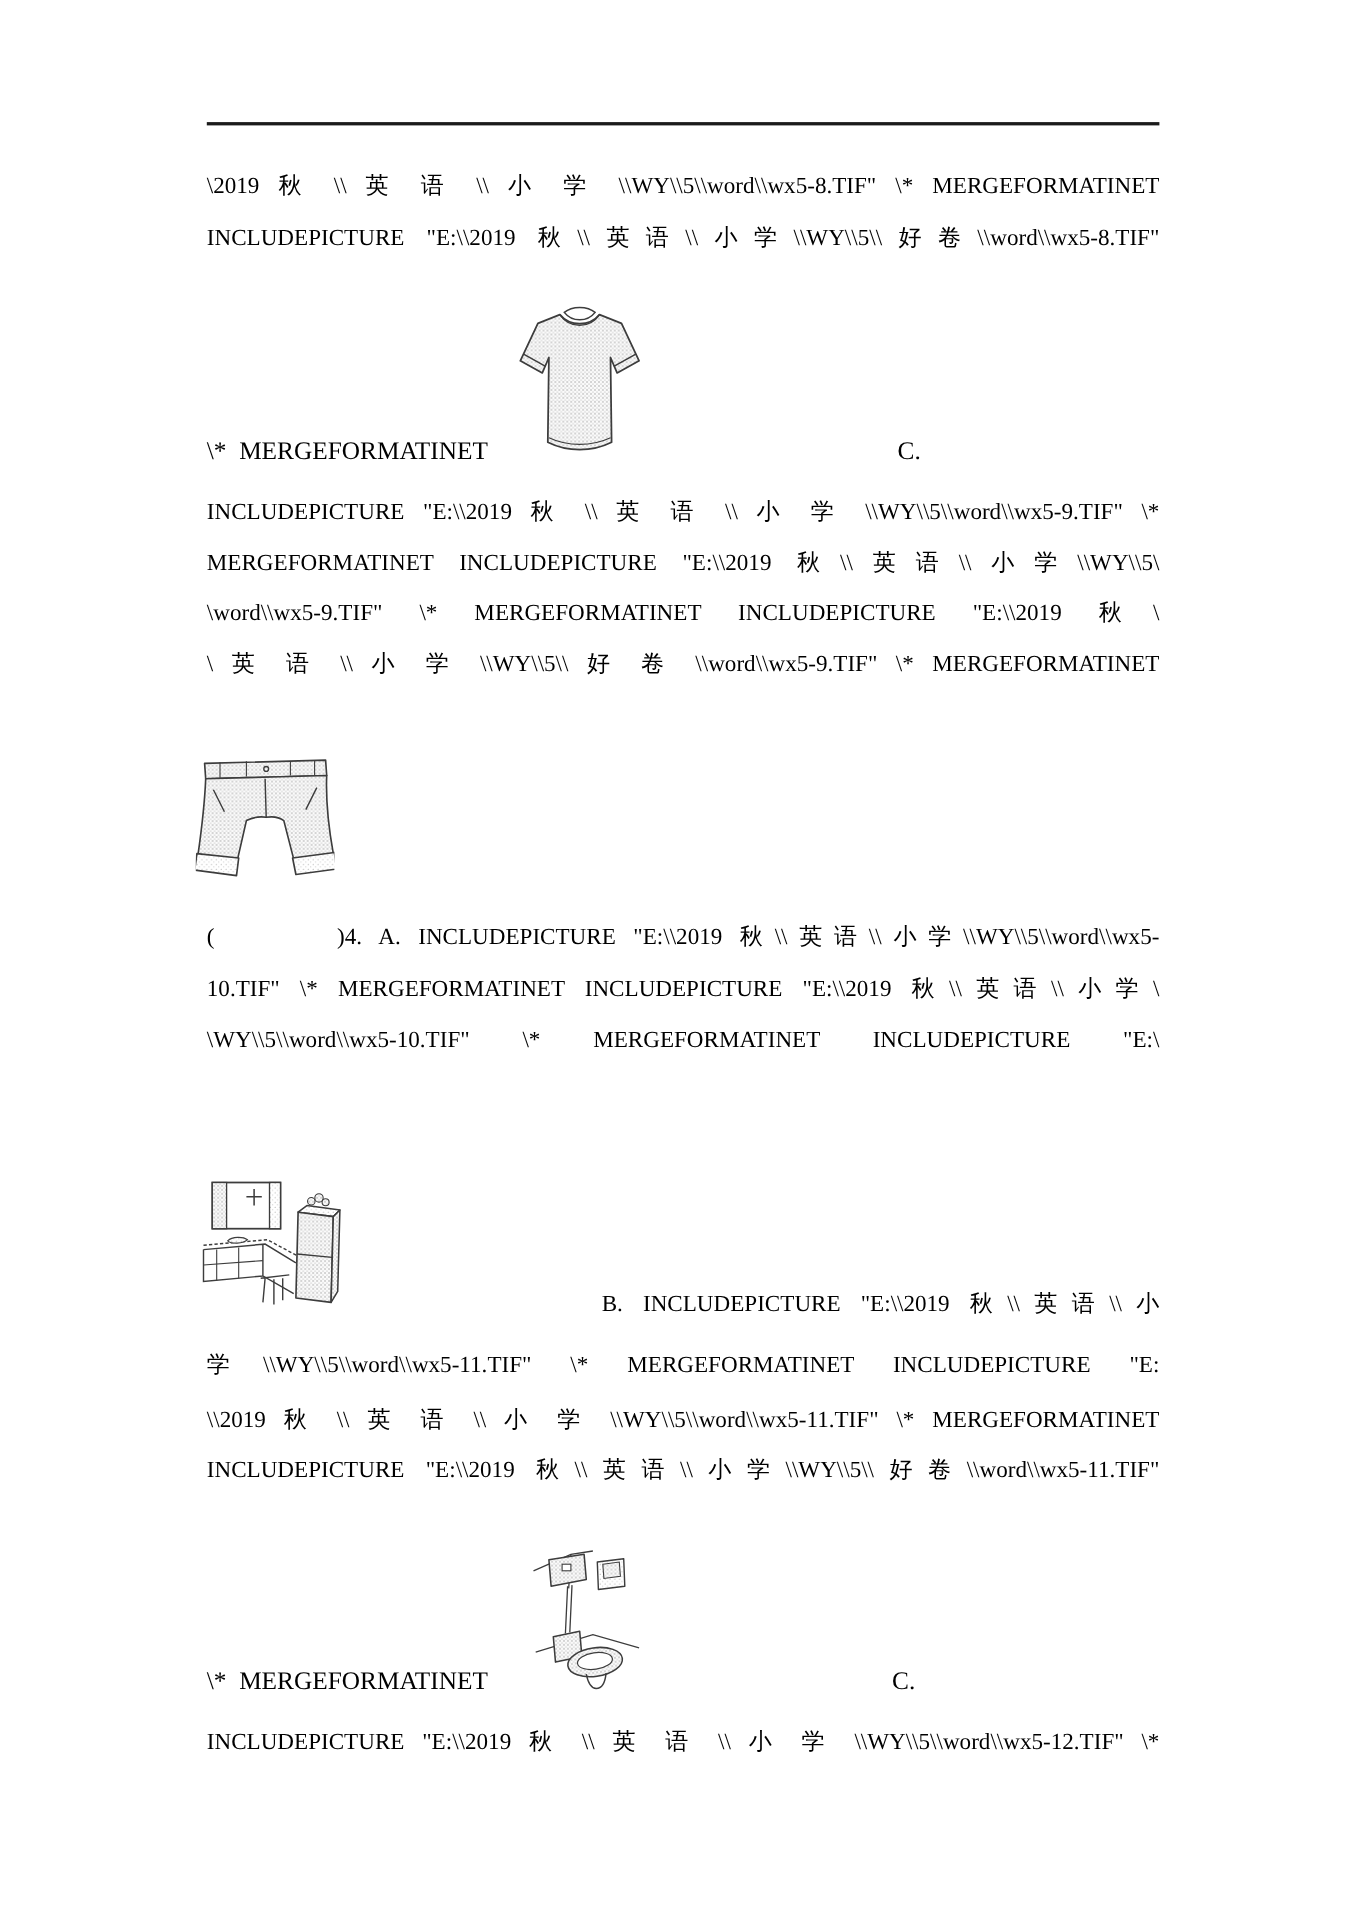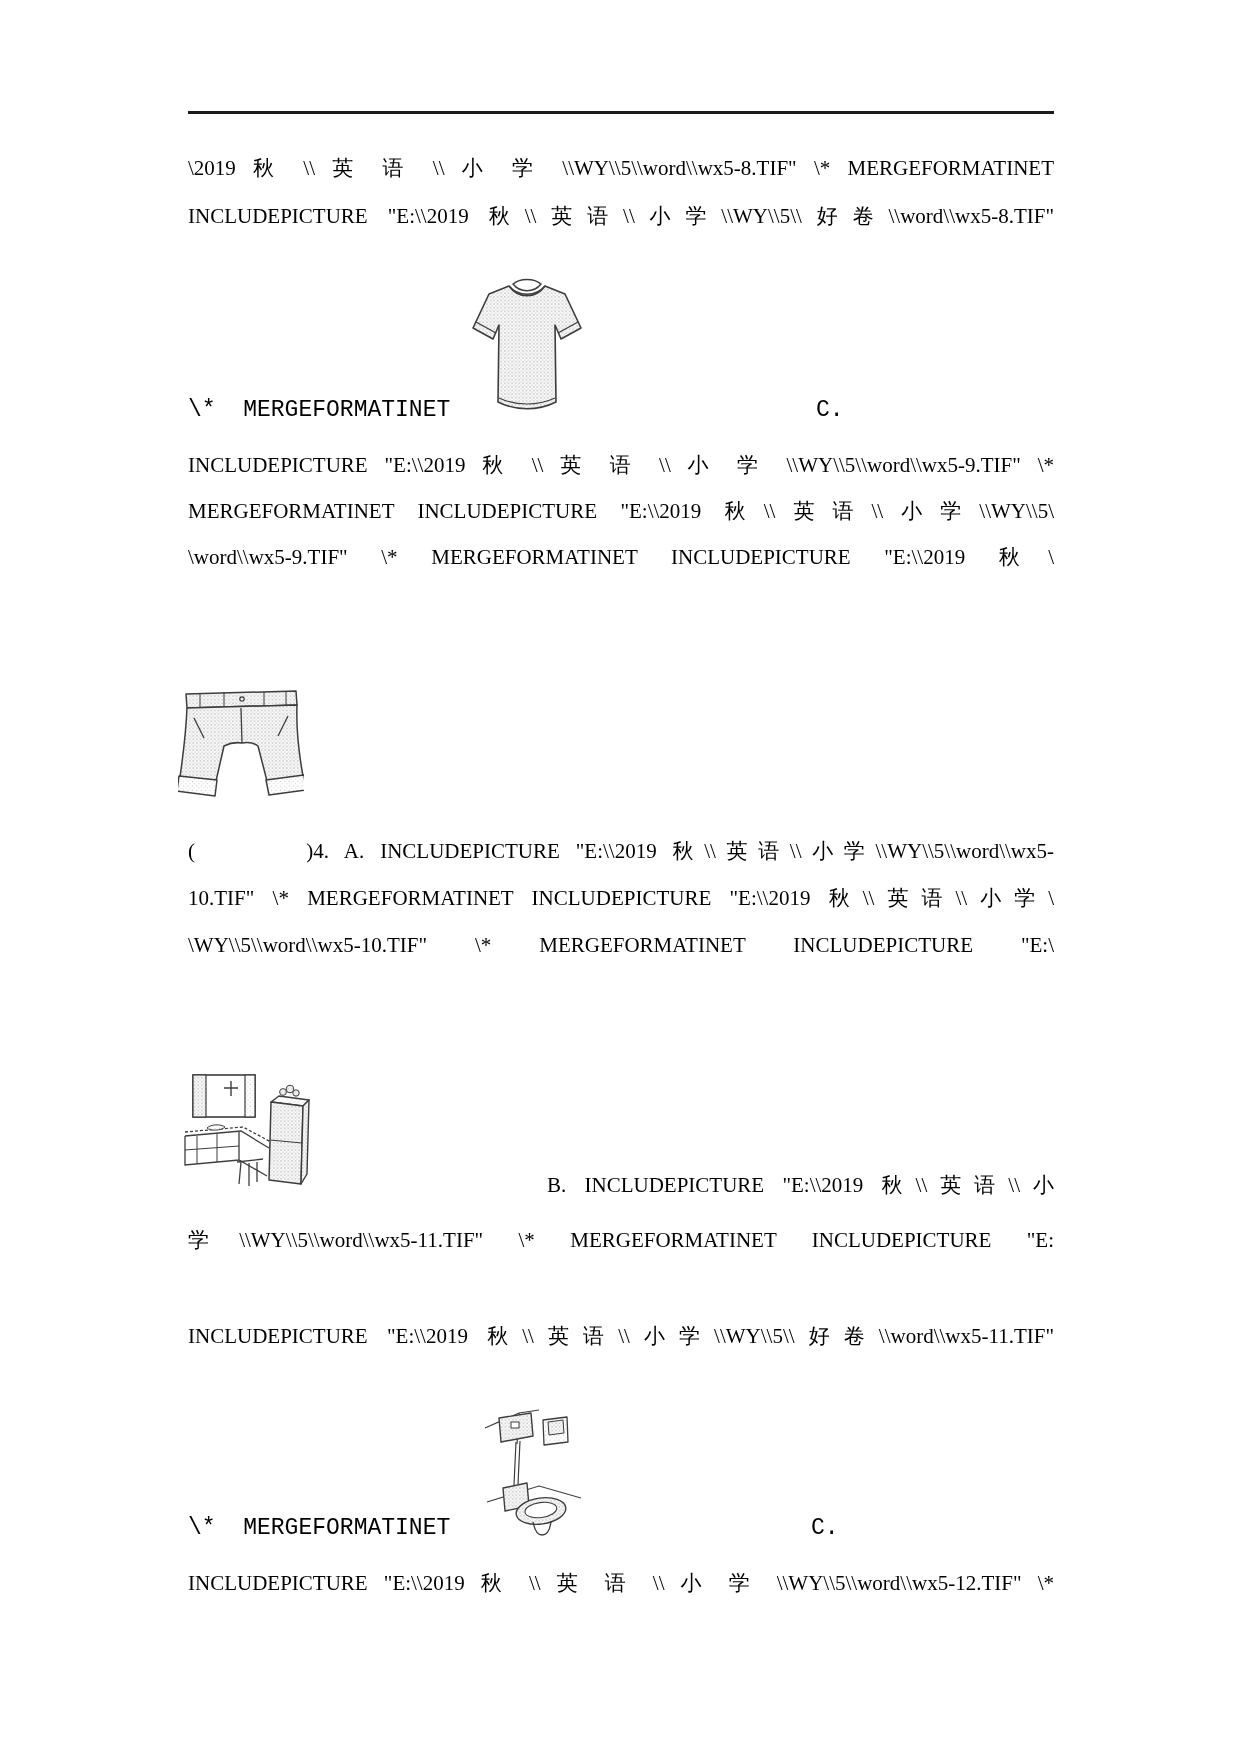--- a/index.html
+++ b/index.html
@@ -16,21 +16,21 @@
     background:#1b1b1b;
   }
   .tline{
     position:absolute;left:188px;width:866px;
     font-size:21px;line-height:30px;
     text-align:justify;text-align-last:justify;
     white-space:normal;
     color:#000000;
   }
   .tline.narrow{left:547px;width:507px;}
-  .splitline{position:absolute;left:188px;width:866px;height:30px;font-size:23px;line-height:30px;font-family:Liberation Mono, monospace;}
+  .splitline{position:absolute;left:188px;width:866px;height:30px;font-size:23px;line-height:30px;}
   .splitline .lpart{position:absolute;left:0;top:0;white-space:pre;}
   .splitline .clabel{position:absolute;top:0;white-space:pre;}
   .clabel.c1{left:628px;}
   .clabel.c2{left:623px;}
   .art{position:absolute;}
   .art svg{display:block;}
 </style>
 </head>
 <body>
 
@@ -68,20 +68,21 @@
   </div>
 
   <div class="splitline" style="top:395px">
     <span class="lpart">\*  MERGEFORMATINET</span>
     <span class="clabel c1">C.</span>
   </div>
 
   <div class="tline" style="top:450px">INCLUDEPICTURE "E:\\2019 秋 \\ 英 语 \\ 小 学 \\WY\\5\\word\\wx5-9.TIF" \*</div>
   <div class="tline" style="top:496px">MERGEFORMATINET INCLUDEPICTURE "E:\\2019 秋\\英语\\小学\\WY\\5\</div>
   <div class="tline" style="top:542px">\word\\wx5-9.TIF" \* MERGEFORMATINET INCLUDEPICTURE "E:\\2019 秋\</div>
+  <div class="tline" style="top:588px">\ 英 语 \\ 小 学 \\WY\\5\\ 好 卷 \\word\\wx5-9.TIF" \* MERGEFORMATINET</div>
 
   <div class="art" style="left:178px;top:688px">
     <svg width="126" height="118" viewBox="0 0 126 118">
       <path d="M8,6 L118,3 L119,17 L9,20 Z" fill="url(#dots)" stroke="#3d3d3d" stroke-width="1.5" stroke-linejoin="round"></path>
       <circle cx="64" cy="11" r="2.2" fill="none" stroke="#3d3d3d" stroke-width="1.2"></circle>
       <path d="M22,5 L22,19 M46,4 L46,18 M86,4 L86,17 M108,3 L108,17" stroke="#3d3d3d" stroke-width="1"></path>
       <path d="M9,20 C8,44 5,68 2,89 L38,93 L46,58 C52,55 58,54 64,55 C70,54 76,55 80,58 L89,93 L125,88 C121,66 118,42 119,17 Z" fill="url(#dots)" stroke="#3d3d3d" stroke-width="1.5" stroke-linejoin="round"></path>
       <path d="M1,88 L39,92 L37,108 L-1,103 Z" fill="url(#dotsLight)" stroke="#3d3d3d" stroke-width="1.5" stroke-linejoin="round"></path>
       <path d="M88,92 L126,87 L128,102 L91,107 Z" fill="url(#dotsLight)" stroke="#3d3d3d" stroke-width="1.5" stroke-linejoin="round"></path>
       <path d="M63,20 L64,55" stroke="#3d3d3d" stroke-width="1.3"></path>
@@ -110,20 +111,21 @@
       <path d="M120,36 L126,30 L124,104 L118,114 Z" fill="url(#dots)" stroke="#3d3d3d" stroke-width="1.4" stroke-linejoin="round"></path>
       <path d="M87,70 L119,73" stroke="#3d3d3d" stroke-width="1.2"></path>
       <circle cx="100" cy="22" r="3.4" fill="url(#dots)" stroke="#3d3d3d" stroke-width="1"></circle>
       <circle cx="107" cy="19" r="3.8" fill="url(#dots)" stroke="#3d3d3d" stroke-width="1"></circle>
       <circle cx="113" cy="23" r="3.2" fill="url(#dots)" stroke="#3d3d3d" stroke-width="1"></circle>
     </svg>
   </div>
 
   <div class="tline narrow" style="top:1170px">B. INCLUDEPICTURE "E:\\2019 秋\\英语\\小</div>
   <div class="tline" style="top:1225px">学\\WY\\5\\word\\wx5-11.TIF" \* MERGEFORMATINET INCLUDEPICTURE "E:</div>
+  <div class="tline" style="top:1275px">\\2019 秋 \\ 英 语 \\ 小 学 \\WY\\5\\word\\wx5-11.TIF" \* MERGEFORMATINET</div>
   <div class="tline" style="top:1321px">INCLUDEPICTURE "E:\\2019 秋\\英语\\小学\\WY\\5\\好卷\\word\\wx5-11.TIF"</div>
 
   <div class="art" style="left:483px;top:1408px">
     <svg width="100" height="133" viewBox="0 0 100 133">
       <path d="M2,20 L36,5 L56,2" fill="none" stroke="#3d3d3d" stroke-width="1.2"></path>
       <path d="M36,5 L34,36" fill="none" stroke="#3d3d3d" stroke-width="1.2"></path>
       <path d="M16,10 L48,5 L50,28 L18,34 Z" fill="url(#dots)" stroke="#3d3d3d" stroke-width="1.4" stroke-linejoin="round"></path>
       <rect x="28" y="14" width="8" height="6" fill="#ffffff" stroke="#3d3d3d" stroke-width="1"></rect>
       <path d="M33,34 L31,77 M37,33 L35,76" stroke="#3d3d3d" stroke-width="1.2"></path>
       <path d="M60,12 L84,9 L85,34 L61,37 Z" fill="url(#dotsLight)" stroke="#3d3d3d" stroke-width="1.3" stroke-linejoin="round"></path>

